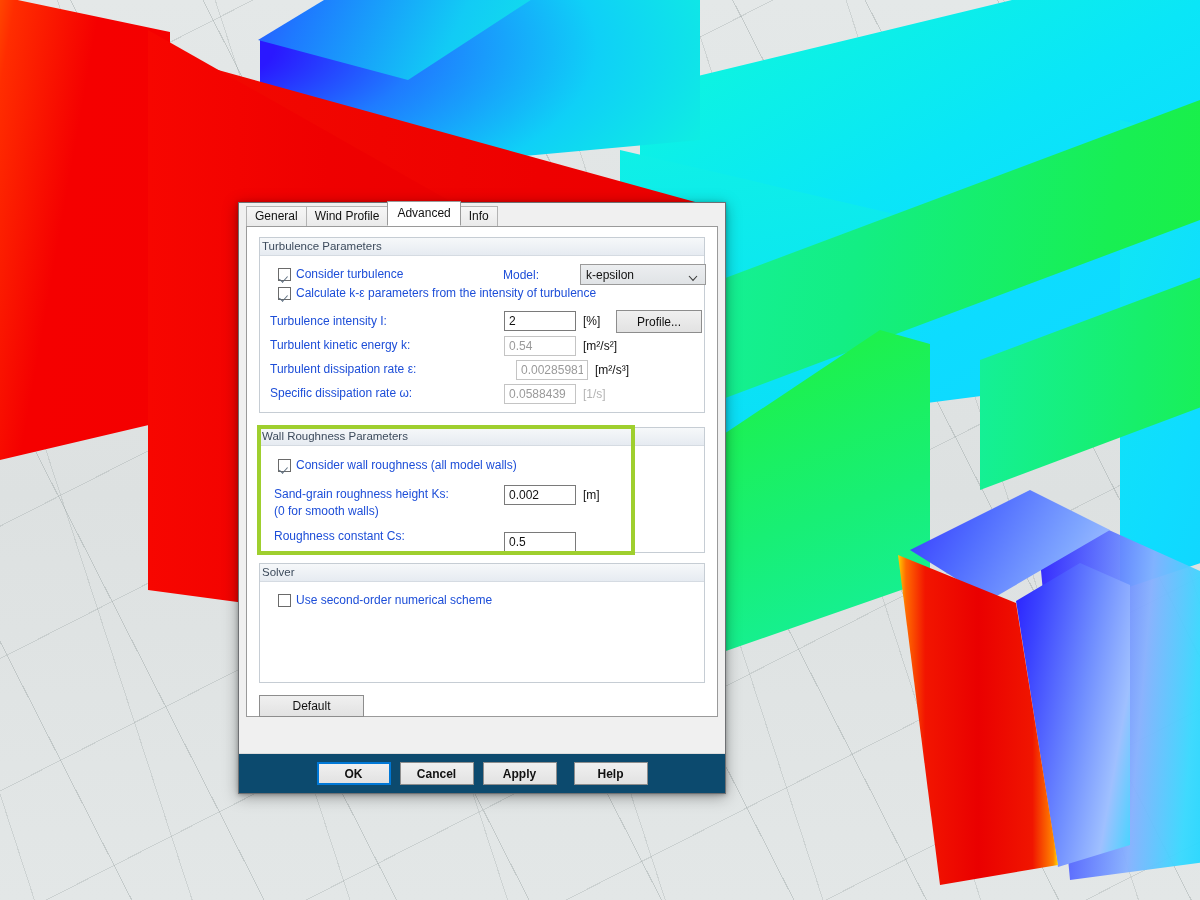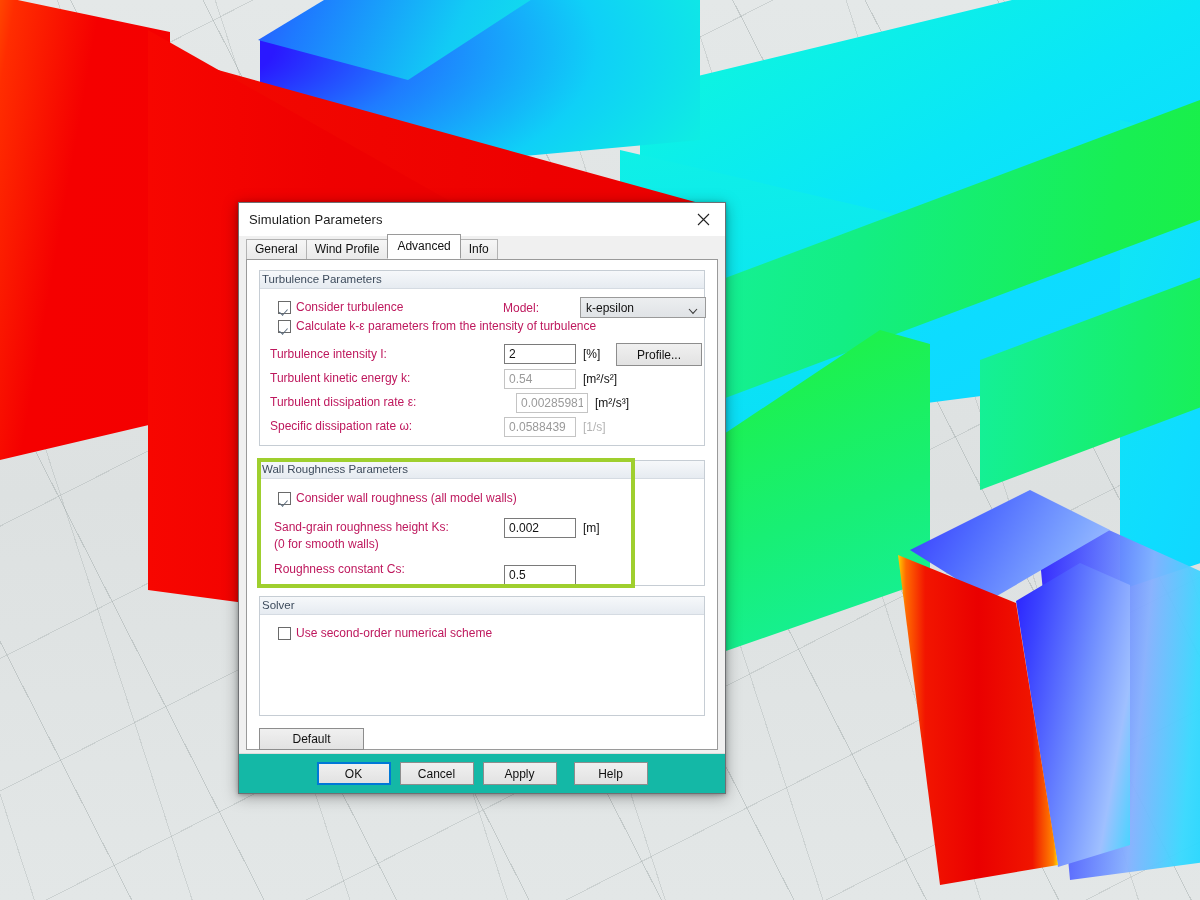--- a/index.html
+++ b/index.html
@@ -170,21 +170,21 @@
     border:1px solid #c6cdd4;background:#fff;box-sizing:border-box;
   }
   .group-header{
     height:17px;line-height:17px;padding-left:2px;font-size:11.5px;color:#3d4b5c;
     background:linear-gradient(180deg,#f6f8fa 0%,#e6ebf1 100%);
     border-bottom:1px solid #d5dbe2;
   }
   .group-body{position:relative;}
 
   .row{position:absolute;display:flex;align-items:center;}
-  .lbl{font-size:12px;color:#be185d;white-space:nowrap;}
+  .lbl{font-size:12px;color:#1d4ed8;white-space:nowrap;}
   .cbx{
     width:13px;height:13px;border:1px solid #6a6a6a;background:#fff;
     box-sizing:border-box;position:relative;flex:0 0 auto;margin-right:5px;
   }
   .cbx.checked::after{
     content:"";position:absolute;left:2px;top:5px;width:3.5px;height:7px;
     border:solid #5a6b7d;border-width:0 1.6px 1.6px 0;
     transform:rotate(42deg);
   }
 
@@ -217,21 +217,21 @@
   .btn.focus{border:2px solid #0078d7;}
 
   
   #hl-wall{
     position:absolute;border:4px solid #9fcf2e;box-sizing:border-box;
     pointer-events:none;
   }
 
   .footer{
     position:absolute;left:0;right:0;bottom:0;height:39px;
-    background:#14b8a6;border-top:1px solid #dcdcdc;
+    background:#0c4a6e;border-top:1px solid #dcdcdc;font-weight:bold;
   }
   .footer-inner{display:flex;gap:9px;justify-content:center;align-items:center;height:100%;}
 </style>
 </head>
 <body>
 
 <div id="viewport">
   <div class="ground"></div>
   <div class="gridlines"></div>
   <div class="gridlines2"></div>
@@ -251,28 +251,20 @@
   <div class="solid" id="blkA-front"></div>
 
   <div class="solid" id="tower-blueband"></div>
   <div class="solid" id="tower-top"></div>
   <div class="solid" id="tower-side"></div>
   <div class="solid" id="tower-front"></div>
 </div>
 
 <div id="dialog">
 
-  <div class="titlebar">
-    <div class="title-text">Simulation Parameters</div>
-    <div class="close-btn">
-      <svg width="13" height="13" viewBox="0 0 13 13" aria-hidden="true">
-        <path d="M1 1 L12 12 M12 1 L1 12" stroke="#222" stroke-width="1.1" fill="none"></path>
-      </svg>
-    </div>
-  </div>
 
   <div class="tabstrip">
     <div class="tab">General</div>
     <div class="tab">Wind Profile</div>
     <div class="tab active">Advanced</div>
     <div class="tab">Info</div>
   </div>
 
   <div class="tabpage">
 

